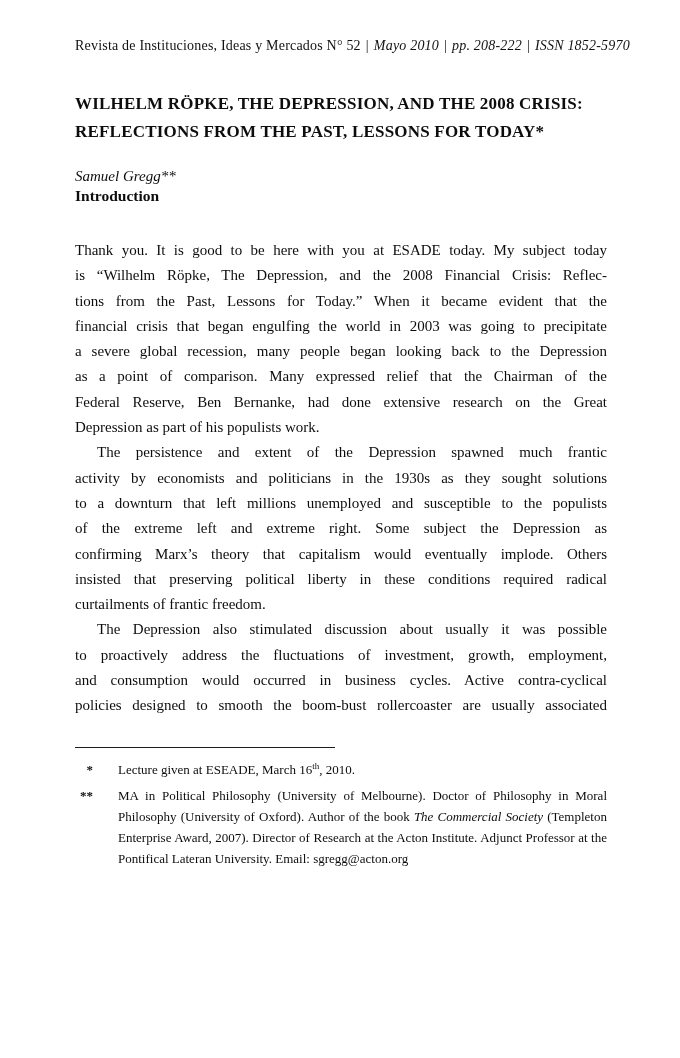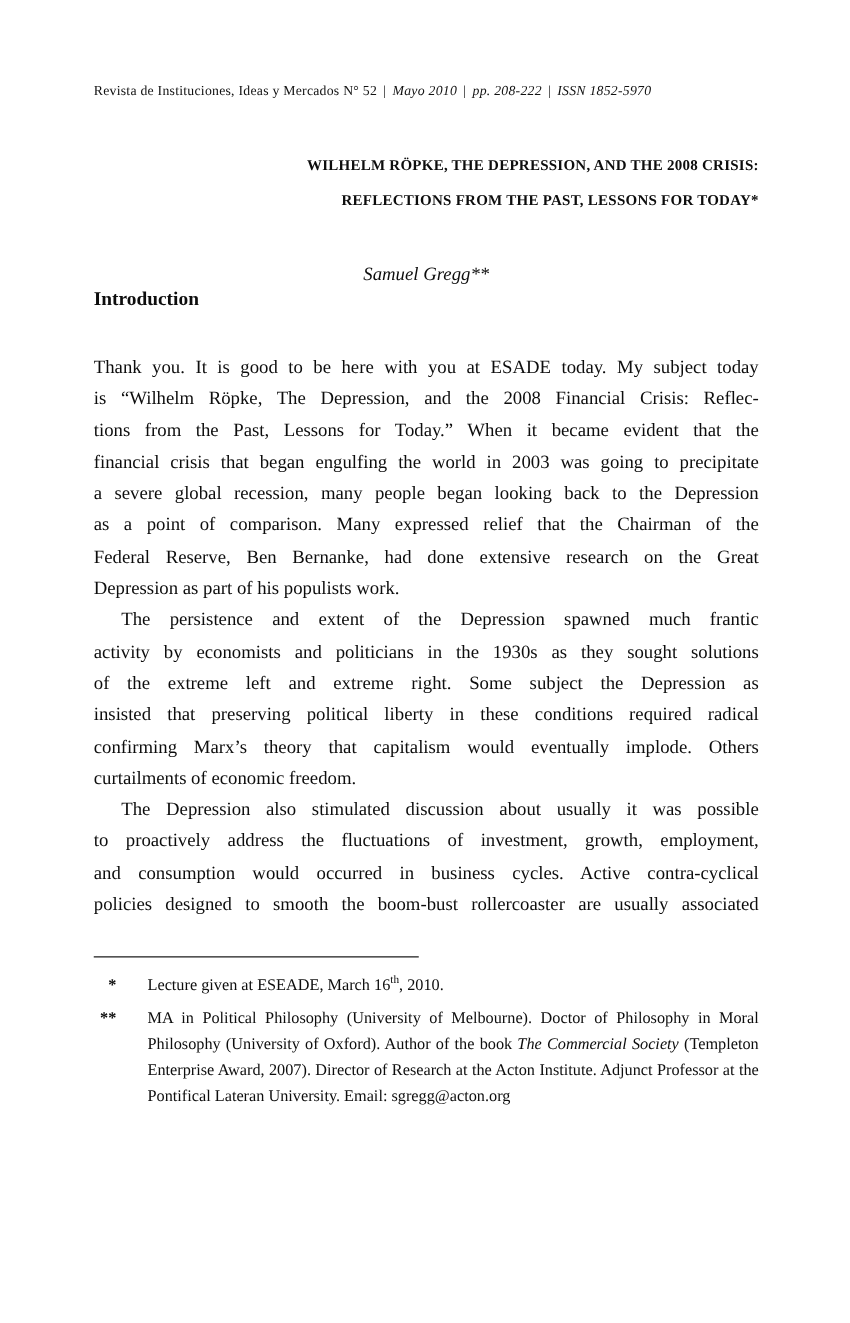--- a/index.html
+++ b/index.html
@@ -13,42 +13,40 @@
     height: 1058px;
     background: #ffffff;
     color: #0d0d0d;
     font-family: "Liberation Serif", serif;
     box-sizing: border-box;
     padding: 38px 73px 0 75px;
     overflow: hidden;
   }
   
   .journal-header {
-    font-size: 11px;
+    font-size: 14px;
     line-height: 15px;
     letter-spacing: 0.2px;
     white-space: nowrap;
     color: #111;
-    margin-top: 28px;
   }
   .jh-italic { font-style: italic; }
   .jh-sep { padding: 0 5px; font-style: normal; }
   
   .title-block {
     margin-top: 37px;
-    text-align: right;
+    text-align: left;
     font-weight: bold;
-    font-size: 12px;
+    font-size: 17px;
     line-height: 28px;
     letter-spacing: 0.2px;
   }
   
   .author {
-    margin-top: 36px;
-    text-align: center;
+    margin-top: 20px;
     font-style: italic;
     font-size: 15px;
     line-height: 20px;
   }
   
   .section-heading {
     font-weight: bold;
     font-size: 15.5px;
     line-height: 20px;
   }
@@ -131,24 +129,25 @@
       <div class="line">financial crisis that began engulfing the world in 2003 was going to precipitate</div>
       <div class="line">a severe global recession, many people began looking back to the Depression</div>
       <div class="line">as a point of comparison. Many expressed relief that the Chairman of the</div>
       <div class="line">Federal Reserve, Ben Bernanke, had done extensive research on the Great</div>
       <div class="line line-last">Depression as part of his populists work.</div>
     </div>
 
     <div>
       <div class="line indent">The persistence and extent of the Depression spawned much frantic</div>
       <div class="line">activity by economists and politicians in the 1930s as they sought solutions</div>
+      <div class="line">to a downturn that left millions unemployed and susceptible to the populists</div>
       <div class="line">of the extreme left and extreme right. Some subject the Depression as</div>
+      <div class="line">confirming Marx’s theory that capitalism would eventually implode. Others</div>
       <div class="line">insisted that preserving political liberty in these conditions required radical</div>
-      <div class="line">confirming Marx’s theory that capitalism would eventually implode. Others</div>
-      <div class="line line-last">curtailments of economic freedom.</div>
+      <div class="line line-last">curtailments of frantic freedom.</div>
     </div>
 
     <div>
       <div class="line indent">The Depression also stimulated discussion about usually it was possible</div>
       <div class="line">to proactively address the fluctuations of investment, growth, employment,</div>
       <div class="line">and consumption would occurred in business cycles. Active contra-cyclical</div>
       <div class="line">policies designed to smooth the boom-bust rollercoaster are usually associated</div>
     </div>
 
   </div>

